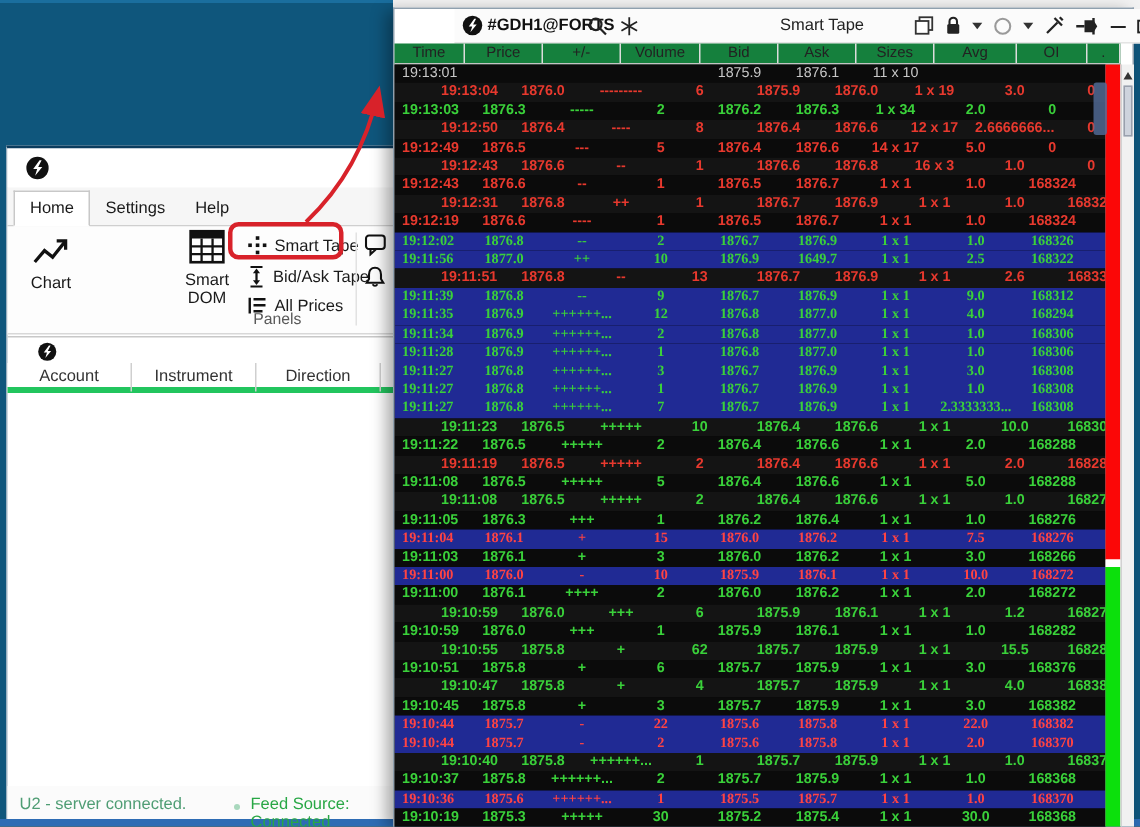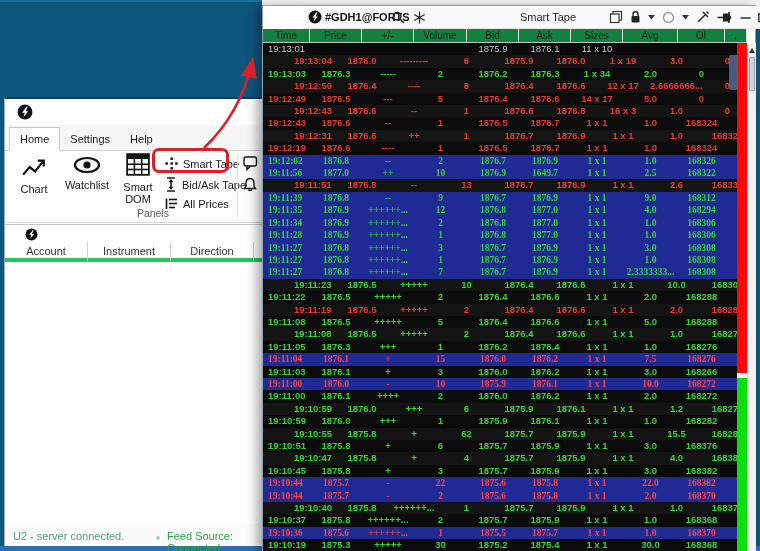--- a/index.html
+++ b/index.html
@@ -17,21 +17,21 @@
   #app-win{left:4px;top:97px;width:258px;height:449px;background:#fff;
     border-top:2px solid #0b3c5e;border-left:1px solid #9ab0c0;}
   .app-title{left:0;top:0;width:100%;height:26px;background:#fff;}
   .tabrow{left:0;top:26px;width:100%;height:26px;background:#f6f6f6;border-bottom:1px solid #cfcfcf;display:flex;align-items:flex-end;padding-left:4px;}
   .tab{font-size:11px;color:#1a1a1a;padding:5px 10px;position:relative;bottom:0;}
   .tab.active{background:#fff;border:1px solid #c8c8c8;border-bottom:1px solid #fff;margin-bottom:-1px;}
   .ribbon{left:0;top:52px;width:100%;height:72px;background:#fdfdfd;border-bottom:1px solid #d8d8d8;}
   .rbtn{position:absolute;display:flex;flex-direction:column;align-items:center;justify-content:flex-start;color:#1a1a1a;}
   .rbtn .lbl{font-size:11px;text-align:center;line-height:12px;margin-top:4px;}
   .smallbtn{position:absolute;display:flex;align-items:center;gap:5px;font-size:11px;color:#1a1a1a;white-space:nowrap;}
-  .group-label{position:absolute;left:100px;top:56px;width:96px;text-align:center;font-size:10.5px;color:#5a5a5a;}
+  .group-label{position:absolute;left:100px;top:56px;width:96px;text-align:right;font-size:10.5px;color:#5a5a5a;}
   .group-sep{position:absolute;left:232px;top:4px;width:1px;height:62px;background:#e2e2e2;}
 
   
   .opanel-top{left:0;top:125px;width:100%;height:1px;background:#c8c8c8;}
   .opanel-head{left:0;top:143px;width:100%;height:20px;display:grid;grid-template-columns:83px 83px 83px 1fr;border-bottom:4px solid #22c55e;background:#fff;}
   .ocell{font-size:11px;color:#333;text-align:center;line-height:19px;border-right:1px solid #cfcfcf;}
 
   
   .btabs{left:0;top:405px;width:100%;height:20px;border-top:1px solid #c0c0c0;background:#f4f4f4;display:flex;align-items:stretch;padding-left:2px;overflow:hidden;}
   .btab{font-size:10.5px;color:#222;padding:4px 7px;white-space:nowrap;}
@@ -103,29 +103,20 @@
 
     <div class="abs ribbon">
       <div class="rbtn" style="left:6px;top:2px;width:46px;">
         <span>
           <svg width="26" height="26" viewBox="0 0 24 24" fill="none" stroke="#111" stroke-width="2">
               <polyline points="2,20 8,13 13,17 21,7"></polyline>
               <polyline points="15.5,7 21,7 21,12.5"></polyline>
             </svg>
         </span>
         <span class="lbl">Chart</span>
-      </div>
-      <div class="rbtn" style="left:54px;top:4px;width:56px;">
-        <span>
-          <svg width="28" height="20" viewBox="0 0 28 18">
-              <ellipse cx="14" cy="9" rx="12" ry="7" fill="none" stroke="#111" stroke-width="2.2"></ellipse>
-              <circle cx="14" cy="9" r="3.6" fill="#111"></circle>
-            </svg>
-        </span>
-        <span class="lbl">Watchlist</span>
       </div>
       <div class="rbtn" style="left:112px;top:2px;width:42px;">
         <span>
           <svg width="24" height="24" viewBox="0 0 22 22">
               <rect x="1" y="1" width="20" height="19" fill="none" stroke="#111" stroke-width="1.6"></rect>
               <rect x="1" y="1" width="20" height="4.5" fill="#111"></rect>
               <line x1="7.7" y1="5.5" x2="7.7" y2="20" stroke="#111" stroke-width="1.4"></line>
               <line x1="14.4" y1="5.5" x2="14.4" y2="20" stroke="#111" stroke-width="1.4"></line>
               <line x1="1" y1="10.3" x2="21" y2="10.3" stroke="#111" stroke-width="1.4"></line>
               <line x1="1" y1="15.1" x2="21" y2="15.1" stroke="#111" stroke-width="1.4"></line>

